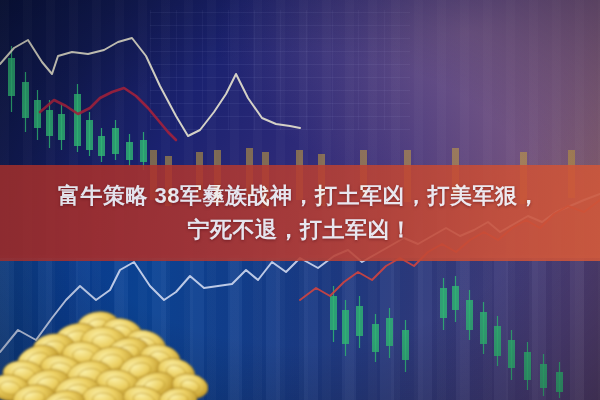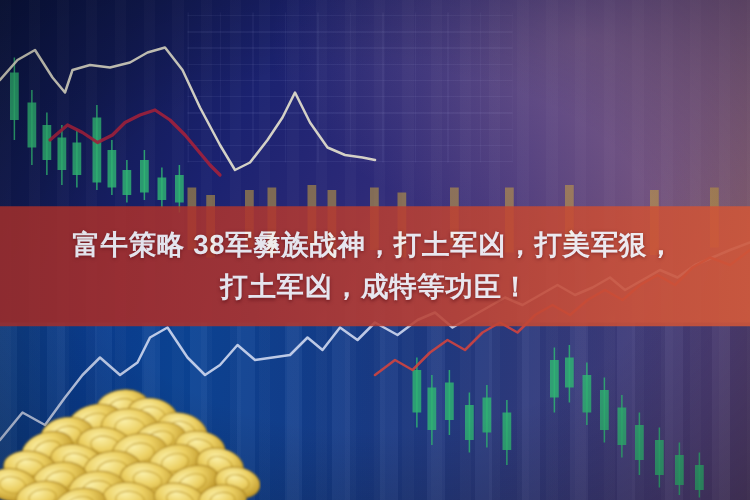--- a/index.html
+++ b/index.html
@@ -274,16 +274,16 @@
         <ellipse cx="150" cy="110" rx="10.92" ry="6.5" fill="none" stroke="#b8911f" stroke-width="0.9" opacity="0.75" transform="rotate(14 150 110)"></ellipse>
         <ellipse cx="70" cy="114" rx="21" ry="13" fill="url(#coinG)" stroke="#a9821f" stroke-width="0.8" transform="rotate(-12 70 114)"></ellipse>
         <ellipse cx="70" cy="114" rx="10.92" ry="6.5" fill="none" stroke="#b8911f" stroke-width="0.9" opacity="0.75" transform="rotate(-12 70 114)"></ellipse>
         <ellipse cx="184" cy="110" rx="19" ry="12" fill="url(#coinG)" stroke="#a9821f" stroke-width="0.8" transform="rotate(-6 184 110)"></ellipse>
         <ellipse cx="184" cy="110" rx="9.88" ry="6" fill="none" stroke="#b8911f" stroke-width="0.9" opacity="0.75" transform="rotate(-6 184 110)"></ellipse>
       </g>
   </svg>
 
   <div class="banner">
     <div class="banner-line l1">富牛策略 38军彝族战神，打土军凶，打美军狠，</div>
-    <div class="banner-line l2">打土军凶，成特等功臣！</div>
+    <div class="banner-line l2">宁死不退，打土军凶！</div>
   </div>
 
 </div>
 
 </body></html>

